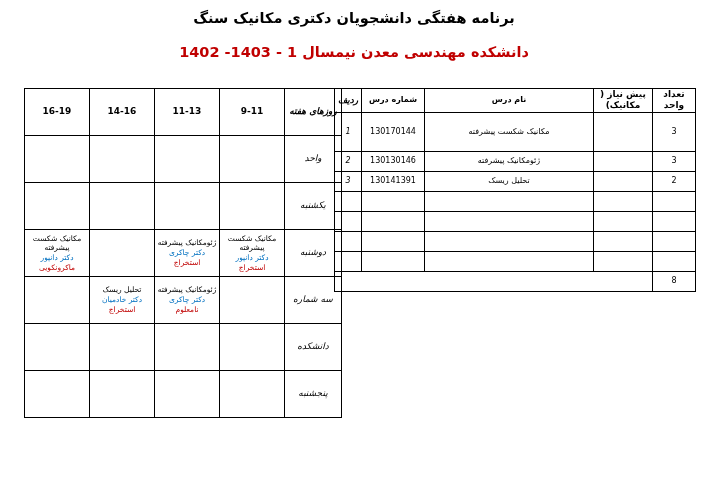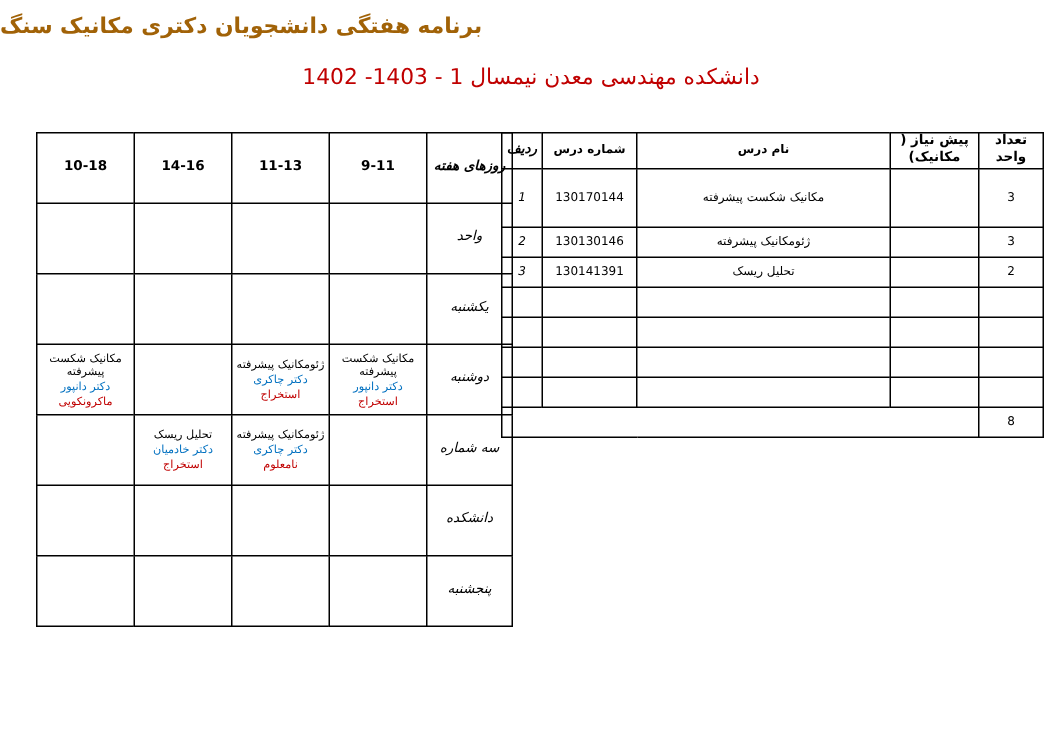--- a/index.html
+++ b/index.html
@@ -18,34 +18,34 @@
   .page {
     width: 708px;
     height: 500px;
     position: relative;
   }
   .title-main {
     position: absolute;
     top: 10px;
     left: 0;
     width: 708px;
-    text-align: left;
+    text-align: center;
     font-size: 14.5px;
     font-weight: bold;
-    color: #a16207;
+    color: #000000;
     direction: rtl;
   }
   .title-sub {
     position: absolute;
     top: 44px;
     left: 0;
     width: 708px;
     text-align: center;
     font-size: 14.5px;
-    font-weight: normal;
+    font-weight: bold;
     color: #c00000;
     direction: rtl;
   }
 
   
   table {
     border-collapse: collapse;
     table-layout: fixed;
     direction: rtl;
   }
@@ -185,21 +185,21 @@
     </tbody>
   </table>
 
   <table id="schedule-table">
     <tbody>
       <tr class="hdr">
         <td class="s-day">روزهای هفته</td>
         <td class="s-slot">9-11</td>
         <td class="s-slot">11-13</td>
         <td class="s-slot">14-16</td>
-        <td class="s-slot">10-18</td>
+        <td class="s-slot">16-19</td>
       </tr>
 
       <tr>
         <td class="s-day">واحد</td>
         <td class="s-slot">
           <div class="slot">
             <span class="ln-course"></span>
             <span class="ln-prof"></span>
             <span class="ln-room"></span>
           </div>

